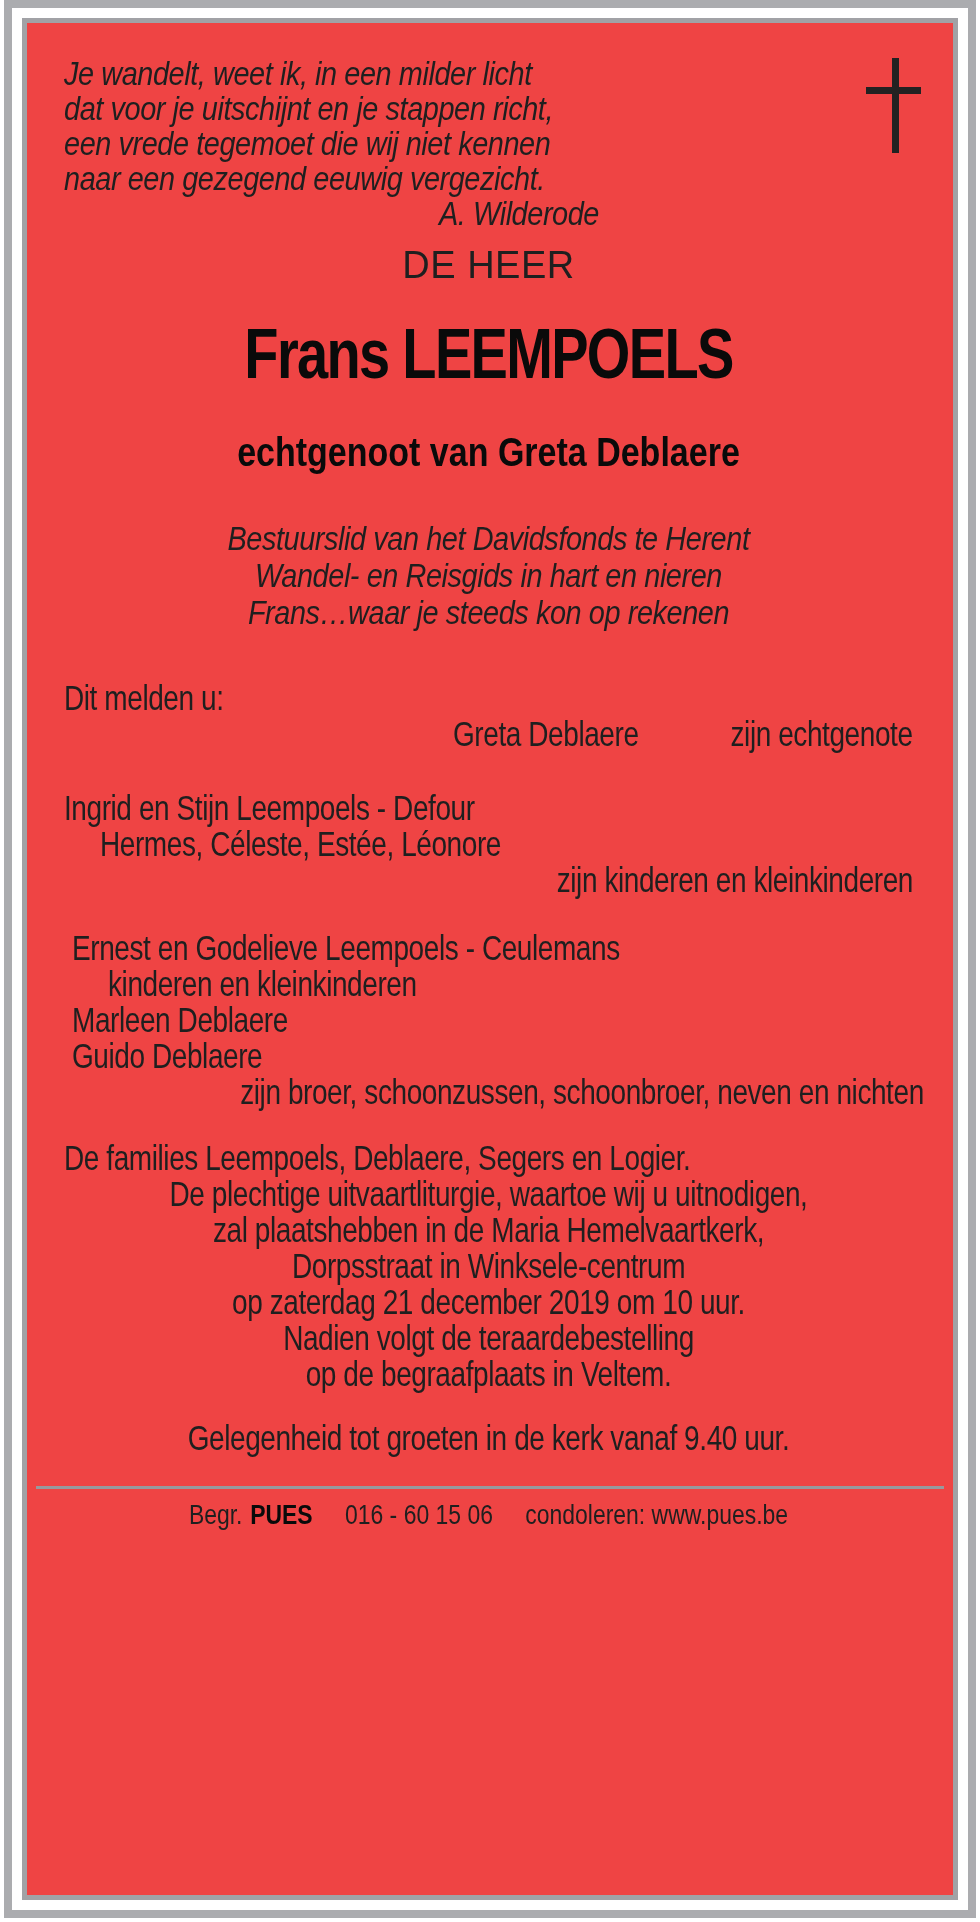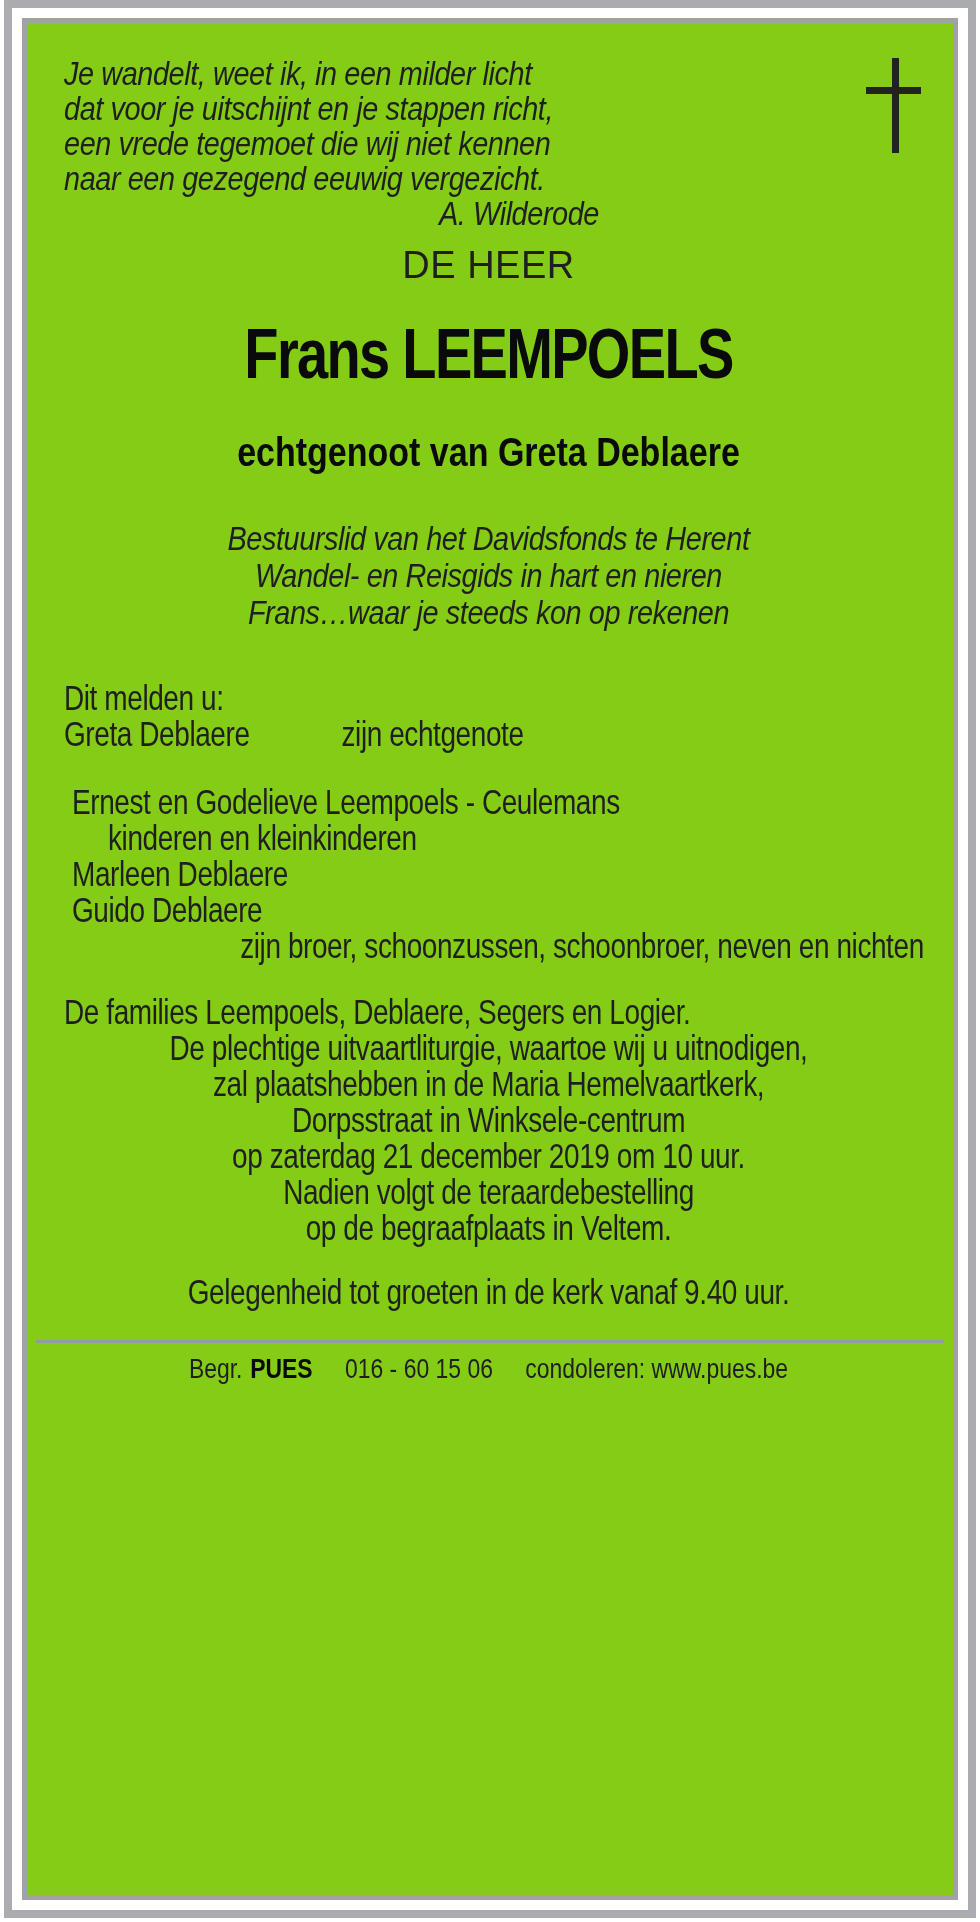--- a/index.html
+++ b/index.html
@@ -23,21 +23,21 @@
     border: 8px solid var(--frame-outer, #abacaf);
     box-sizing: border-box;
   }
   .notice-card {
     position: absolute;
     left: 10px;
     top: 10px;
     right: 10px;
     bottom: 10px;
     border: 5px solid var(--frame-inner, #a1a2a6);
-    background: #84cc16;
+    background: #ef4444;
     text-decoration: underline;
   }
   .content {
     position: absolute;
     inset: 0;
     padding: 0 40px 0 37px;
     overflow: hidden;
   }
   
   .ln {
@@ -94,21 +94,21 @@
     transform-origin: 50% 50%;
   }
   .tribute { margin-top: 47px; }
   .tribute .ln { font-size: 34px; line-height: 37px; transform: scaleX(0.85); }
 
   .life { margin-top: 19px; }
   .announce-intro { margin-top: 49px; }
 
   .spouse-row {
     display: flex;
-    justify-content: flex-start;
+    justify-content: flex-end;
     align-items: baseline;
   }
   .spouse-row .ln { display: inline-block; }
 
   .children-group { margin-top: 38px; }
   .siblings-group { margin-top: 32px; margin-left: 8px; }
   .families-line  { margin-top: 30px; }
   .ceremony       { }
   .greeting-line  { margin-top: 28px; }
   .visitation     { margin-top: 37px; }
@@ -184,20 +184,25 @@
       </div>
 
 
       <div class="ln cond ol announce-intro">Dit melden u:</div>
 
       <div class="spouse-row">
         <span class="ln cond ol">Greta Deblaere</span>
         <span class="ln cond or">zijn echtgenote</span>
       </div>
 
+      <div class="children-group">
+        <div class="ln cond ol">Ingrid en Stijn Leempoels - Defour</div>
+        <div class="ln cond ol ind">Hermes, Céleste, Estée, Léonore</div>
+        <div class="ln cond or">zijn kinderen en kleinkinderen</div>
+      </div>
 
       <div class="siblings-group">
         <div class="ln cond ol">Ernest en Godelieve Leempoels - Ceulemans</div>
         <div class="ln cond ol ind">kinderen en kleinkinderen</div>
         <div class="ln cond ol">Marleen Deblaere</div>
         <div class="ln cond ol">Guido Deblaere</div>
         <div class="ln cond or">zijn broer, schoonzussen, schoonbroer, neven en nichten</div>
       </div>
 
       <div class="ln cond ol families-line">De families Leempoels, Deblaere, Segers en Logier.</div>

